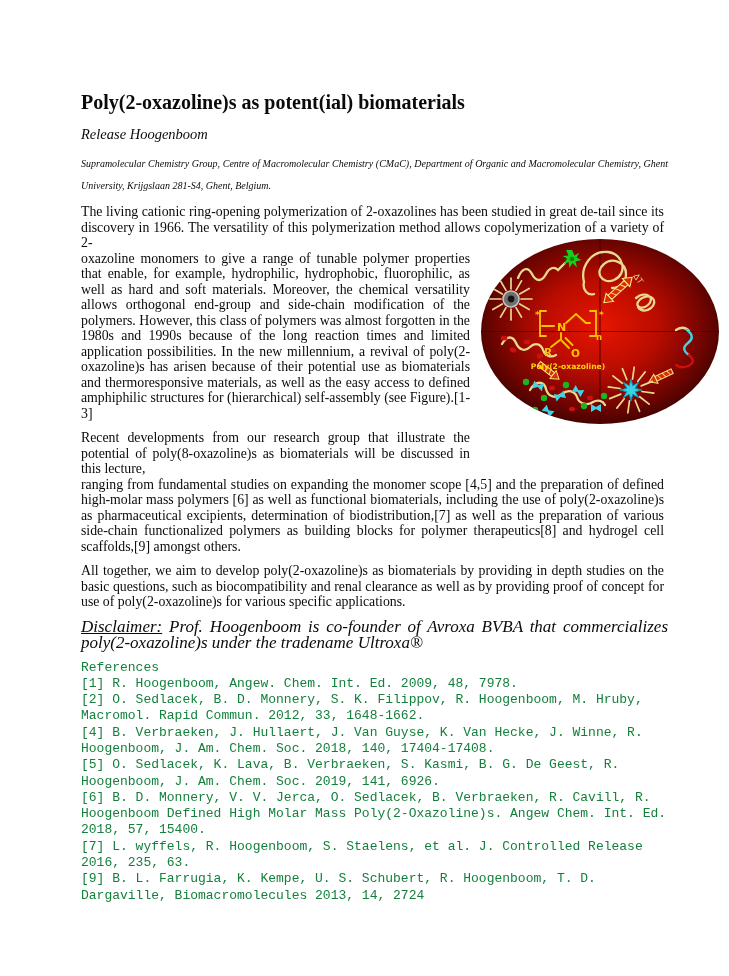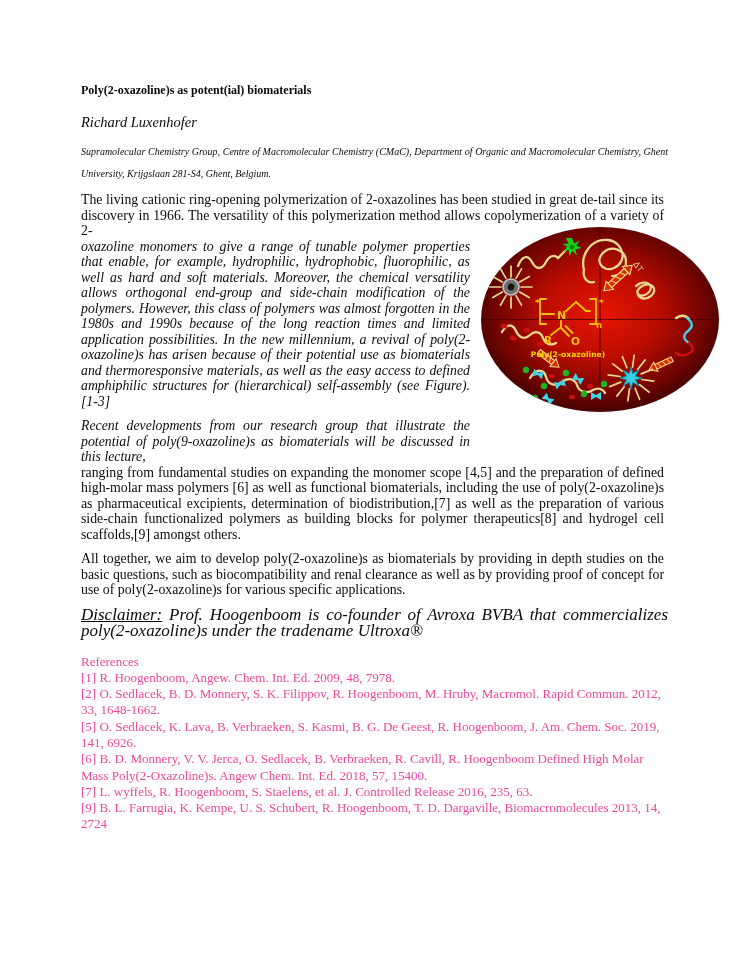--- a/index.html
+++ b/index.html
@@ -2,47 +2,47 @@
 <html><head>
 <meta charset="utf-8">
 <style>
   html,body{margin:0;padding:0;background:#ffffff;}
   .page{
     position:relative;width:729px;height:976px;box-sizing:border-box;
     background:#ffffff;color:#0a0a0a;
     font-family:"Liberation Serif",serif;
     padding:80px 61px 0 81px;overflow:hidden;
   }
-  .title{font-size:12px;line-height:21px;font-weight:bold;margin:0 0 11px 0;}
+  .title{font-size:20px;line-height:21px;font-weight:bold;margin:12px 0 11px 0;}
   .author{font-style:italic;font-size:14.5px;line-height:20px;margin:0 0 9px 0;}
   .affiliation{font-style:italic;font-size:10px;line-height:22px;margin:0 0 7px 0;text-align:justify;}
   .para{font-size:13.8px;line-height:15.5px;text-align:justify;margin:0 4px 9px 0;}
   .joined{margin-bottom:0;}
-  .narrow{width:389px;font-style:italic;}
+  .narrow{width:389px;}
   .flow{position:relative;}
   .figure-abs{position:absolute;top:34px;right:-52px;width:240px;height:187px;}
   .disclaimer{font-style:italic;font-size:17px;line-height:16.5px;text-align:justify;margin:3px 0 0 0;}
   .dlabel{text-decoration:underline;}
-  .references{font-family:Liberation Serif, serif;font-size:13px;line-height:16.3px;color:#ec4899;margin-top:14px;}
+  .references{font-family:Liberation Mono, monospace;font-size:13px;line-height:16.3px;color:#15803d;margin-top:8px;}
   .ref-heading{margin:0;}
   .ref-item{margin:0;}
   .chain{stroke:#ead88e;stroke-width:2.3;fill:none;stroke-linecap:round;}
   .thin line{stroke:#ead88e;stroke-width:1.7;stroke-linecap:round;}
   .divider{stroke:#4d0200;stroke-width:1.2;opacity:.85;}
   .figtext{fill:#eeda90;font-family:"DejaVu Sans",sans-serif;}
   .structtext{fill:#ffc400;font-family:"DejaVu Sans",sans-serif;font-weight:bold;}
 </style>
 </head>
 <body>
 
 <div class="page">
 
   <h1 class="title">Poly(2-oxazoline)s as potent(ial) biomaterials</h1>
 
-  <p class="author">Richard Luxenhofer</p>
+  <p class="author">Release Hoogenboom</p>
 
   <p class="affiliation">Supramolecular Chemistry Group, Centre of Macromolecular Chemistry (CMaC), Department of Organic and Macromolecular Chemistry, Ghent University, Krijgslaan 281-S4, Ghent, Belgium.</p>
 
   <div class="flow">
 
     <div class="figure-abs">
       <svg viewBox="0 0 240 187" width="240" height="187" xmlns="http://www.w3.org/2000/svg">
         <defs>
           <radialGradient id="figbg" cx="50%" cy="47%" r="62%">
             <stop offset="0%" stop-color="#e81600"></stop>
@@ -196,31 +196,32 @@
             <text class="structtext" x="64" y="118" font-size="10.5">R</text>
             <text class="structtext" x="91" y="119" font-size="10.5">O</text>
             <text x="88" y="131" font-size="7.6" font-weight="bold" fill="#ffd400" text-anchor="middle" font-family="DejaVu Sans, sans-serif">Poly(2-oxazoline)</text>
           </g>
         </g>
       </svg>
     </div>
 
     <p class="para joined">The living cationic ring-opening polymerization of 2-oxazolines has been studied in great de-tail since its discovery in 1966. The versatility of this polymerization method allows copolymerization of a variety of 2-</p>
     <p class="para narrow">oxazoline monomers to give a range of tunable polymer properties that enable, for example, hydrophilic, hydrophobic, fluorophilic, as well as hard and soft materials. Moreover, the chemical versatility allows orthogonal end-group and side-chain modification of the polymers. However, this class of polymers was almost forgotten in the 1980s and 1990s because of the long reaction times and limited application possibilities. In the new millennium, a revival of poly(2-oxazoline)s has arisen because of their potential use as biomaterials and thermoresponsive materials, as well as the easy access to defined amphiphilic structures for (hierarchical) self-assembly (see Figure).[1-3]</p>
-    <p class="para narrow joined">Recent developments from our research group that illustrate the potential of poly(9-oxazoline)s as biomaterials will be discussed in this lecture,</p>
+    <p class="para narrow joined">Recent developments from our research group that illustrate the potential of poly(8-oxazoline)s as biomaterials will be discussed in this lecture,</p>
     <p class="para">ranging from fundamental studies on expanding the monomer scope [4,5] and the preparation of defined high-molar mass polymers [6] as well as functional biomaterials, including the use of poly(2-oxazoline)s as pharmaceutical excipients, determination of biodistribution,[7] as well as the preparation of various side-chain functionalized polymers as building blocks for polymer therapeutics[8] and hydrogel cell scaffolds,[9] amongst others.</p>
   </div>
 
   <p class="para">All together, we aim to develop poly(2-oxazoline)s as biomaterials by providing in depth studies on the basic questions, such as biocompatibility and renal clearance as well as by providing proof of concept for use of poly(2-oxazoline)s for various specific applications.</p>
 
   <p class="disclaimer"><span class="dlabel">Disclaimer:</span><span> Prof. Hoogenboom is co-founder of Avroxa BVBA that commercializes poly(2-oxazoline)s under the tradename Ultroxa®</span></p>
 
   <div class="references">
     <div class="ref-heading">References</div>
     <div class="ref-item">[1] R. Hoogenboom, Angew. Chem. Int. Ed. 2009, 48, 7978.</div>
     <div class="ref-item">[2] O. Sedlacek, B. D. Monnery, S. K. Filippov, R. Hoogenboom, M. Hruby, Macromol. Rapid Commun. 2012, 33, 1648-1662.</div>
+    <div class="ref-item">[4] B. Verbraeken, J. Hullaert, J. Van Guyse, K. Van Hecke, J. Winne, R. Hoogenboom, J. Am. Chem. Soc. 2018, 140, 17404-17408.</div>
     <div class="ref-item">[5] O. Sedlacek, K. Lava, B. Verbraeken, S. Kasmi, B. G. De Geest, R. Hoogenboom, J. Am. Chem. Soc. 2019, 141, 6926.</div>
     <div class="ref-item">[6] B. D. Monnery, V. V. Jerca, O. Sedlacek, B. Verbraeken, R. Cavill, R. Hoogenboom Defined High Molar Mass Poly(2-Oxazoline)s. Angew Chem. Int. Ed. 2018, 57, 15400.</div>
     <div class="ref-item">[7] L. wyffels, R. Hoogenboom, S. Staelens, et al. J. Controlled Release 2016, 235, 63.</div>
     <div class="ref-item">[9] B. L. Farrugia, K. Kempe, U. S. Schubert, R. Hoogenboom, T. D. Dargaville, Biomacromolecules 2013, 14, 2724</div>
   </div>
 
 </div>
 
 </body></html>

